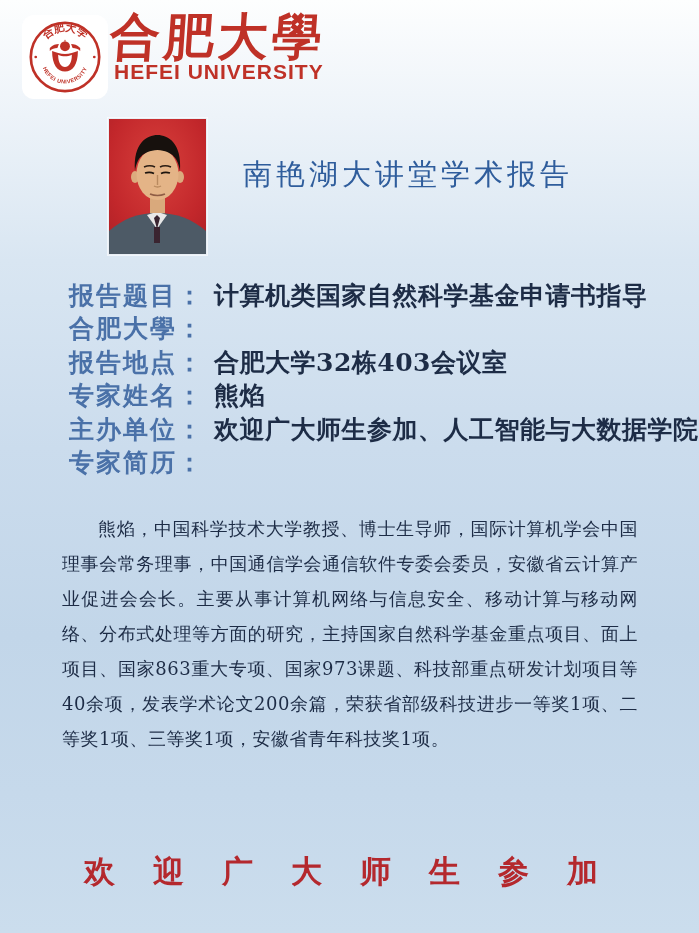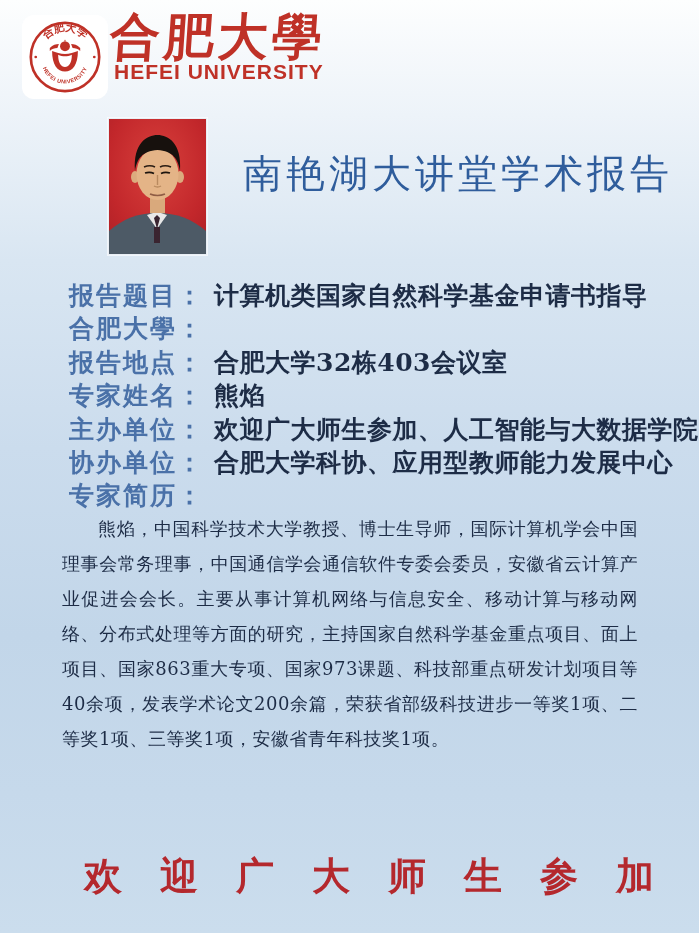--- a/index.html
+++ b/index.html
@@ -31,38 +31,38 @@
     font-family:"Liberation Sans","DejaVu Sans",sans-serif;white-space:nowrap;
   }
   
   .photo{
     position:absolute;left:108px;top:118px;width:97px;height:135px;
     border:1px solid #e8eef5;box-shadow:0 0 0 1px rgba(255,255,255,.6);
   }
   .photo svg{display:block;width:100%;height:100%;}
   .main-title{
     position:absolute;left:243px;top:150px;
-    font-size:39px;line-height:48px;color:#2f5d9c;
+    font-size:29px;line-height:48px;color:#2f5d9c;
     letter-spacing:4px;white-space:nowrap;font-weight:500;
   }
   
   .info-block{position:absolute;left:69px;top:279px;width:580px;font-weight:bold;}
   .info-row{display:flex;font-size:25px;line-height:33.4px;white-space:nowrap;}
   .info-label{color:#4a71a8;letter-spacing:2px;flex:0 0 auto;}
   .info-value{color:#1d2c46;margin-left:10px;letter-spacing:0.5px;}
   
   .bio{
     position:absolute;left:62px;top:511px;width:576px;
     font-size:18px;line-height:35px;color:#1d2c46;
     text-align:justify;text-indent:2em;letter-spacing:0.5px;
   }
   
   .footer-line{
     position:absolute;left:84px;top:851px;
-    font-size:38px;font-weight:bold;color:#b4282d;
+    font-size:31px;font-weight:bold;color:#b4282d;
     letter-spacing:38px;white-space:nowrap;
   }
 </style>
 </head>
 <body>
 
 <div class="poster">
 
   <div class="logo-box">
     <svg viewBox="0 0 100 100" aria-hidden="true">
@@ -147,24 +147,20 @@
     </div>
     <div class="info-row">
       <span class="info-label">专家姓名：</span>
       <span class="info-value">熊焰</span>
     </div>
     <div class="info-row">
       <span class="info-label">主办单位：</span>
       <span class="info-value">欢迎广大师生参加、人工智能与大数据学院</span>
     </div>
     <div class="info-row">
-      <span class="info-label">协办单位：</span>
-      <span class="info-value">合肥大学科协、应用型教师能力发展中心</span>
-    </div>
-    <div class="info-row">
       <span class="info-label">专家简历：</span>
       <span class="info-value"></span>
     </div>
   </div>
 
   <div class="bio">熊焰，中国科学技术大学教授、博士生导师，国际计算机学会中国理事会常务理事，中国通信学会通信软件专委会委员，安徽省云计算产业促进会会长。主要从事计算机网络与信息安全、移动计算与移动网络、分布式处理等方面的研究，主持国家自然科学基金重点项目、面上项目、国家863重大专项、国家973课题、科技部重点研发计划项目等40余项，发表学术论文200余篇，荣获省部级科技进步一等奖1项、二等奖1项、三等奖1项，安徽省青年科技奖1项。</div>
 
   <div class="footer-line">欢迎广大师生参加</div>
 
 </div>

